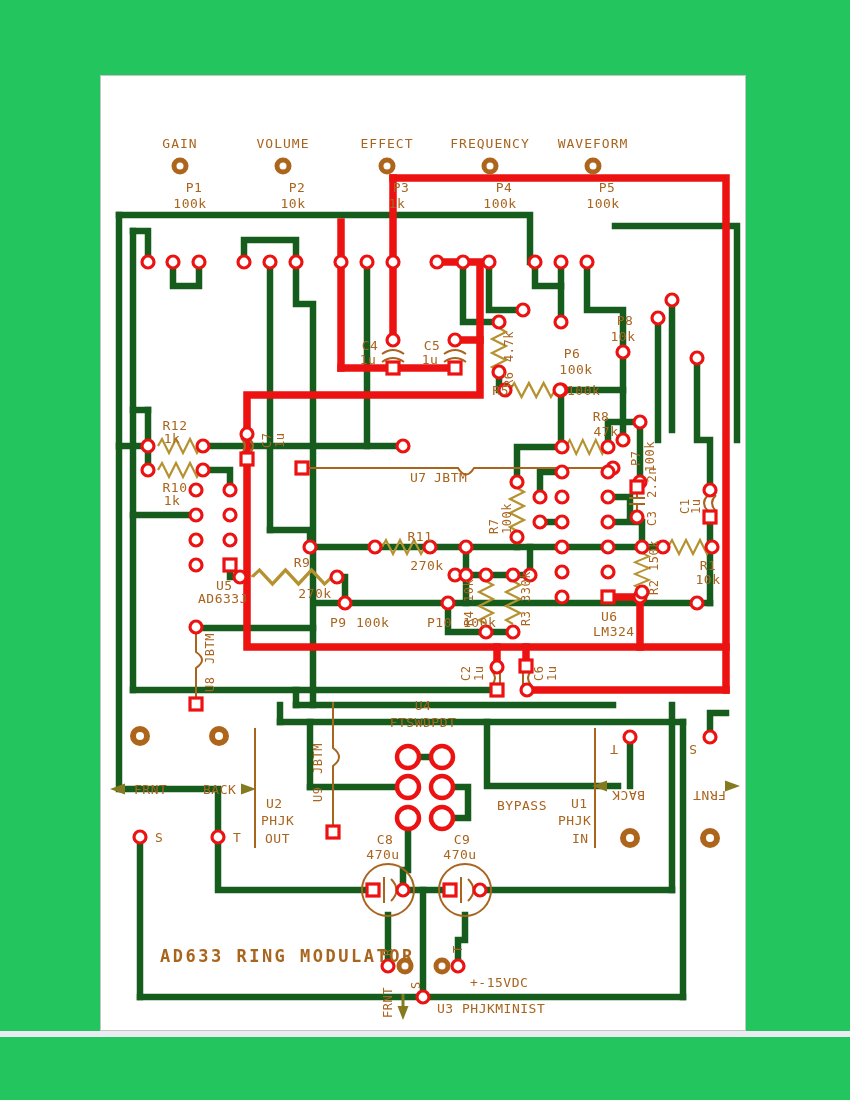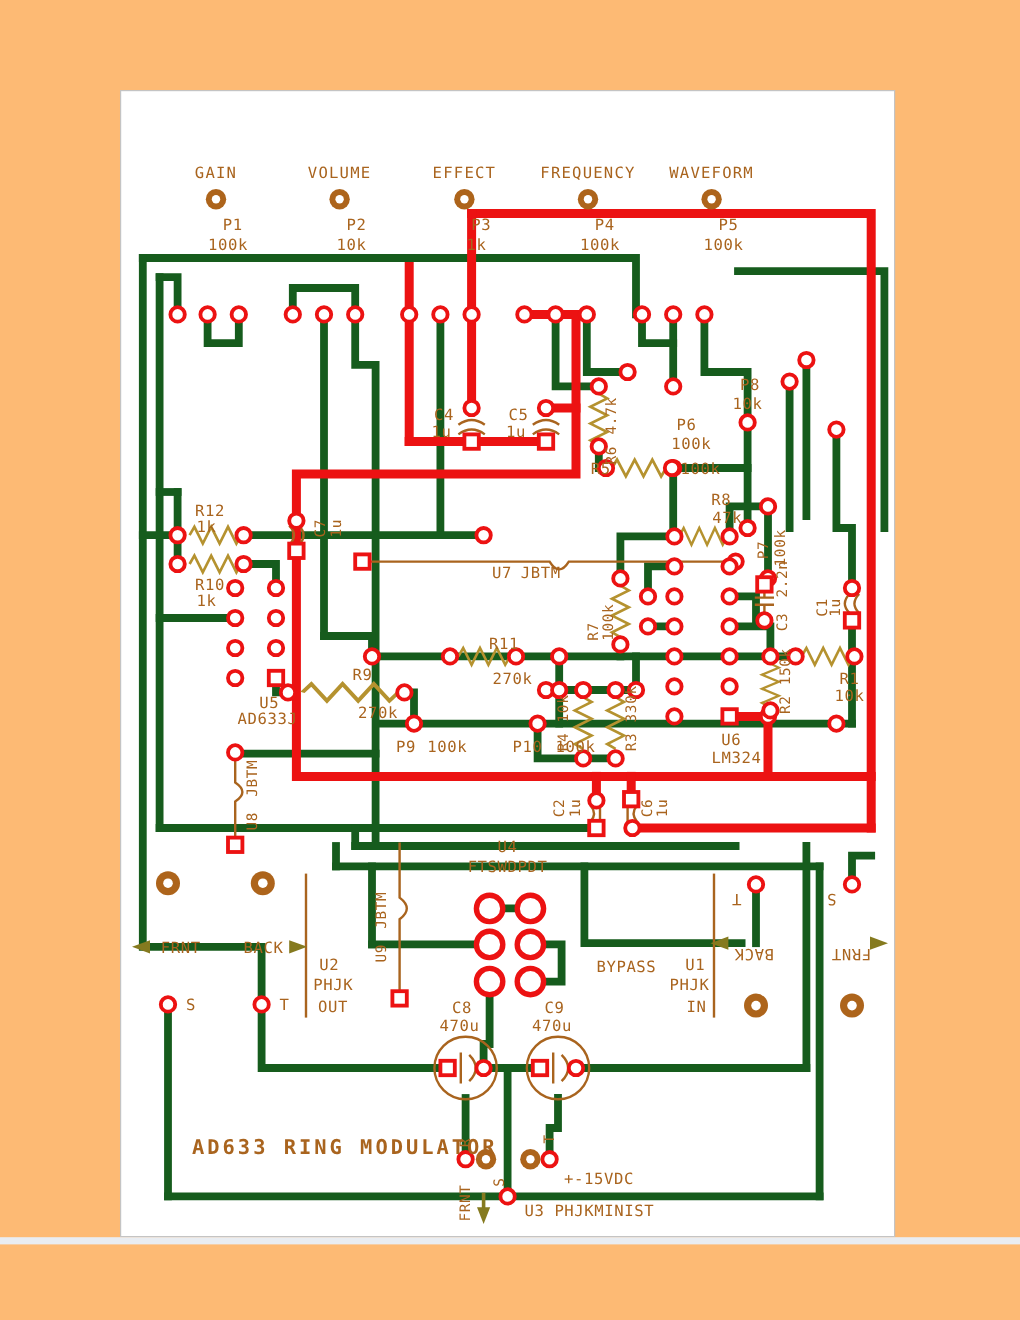--- a/index.html
+++ b/index.html
@@ -1,16 +1,16 @@
 <!DOCTYPE html>
 <html><head>
 <meta charset="utf-8">
 <style>
   html,body{margin:0;padding:0;background:#fdfdfd;}
-  .wrap{width:850px;height:1100px;position:relative;overflow:hidden;background:#fdba74;}
+  .wrap{width:850px;height:1100px;position:relative;overflow:hidden;background:#22c55e;}
   svg{display:block;}
   text{font-family:"DejaVu Sans Mono","Liberation Mono",monospace;fill:#a9641e;}
   .t13{font-size:13px;letter-spacing:0.5px;}
   .t12{font-size:12px;letter-spacing:0.5px;}
   .title{font-size:17px;font-weight:bold;letter-spacing:2.5px;}
   .ctl{font-size:13px;letter-spacing:1px;}
   .gtr{stroke:#165c1d;stroke-width:6.5;fill:none;stroke-linecap:square;}
   .rtr{stroke:#ec1212;stroke-width:7.5;fill:none;stroke-linecap:square;}
   .silk{stroke:#a9641e;stroke-width:2;fill:none;}
   .zig{stroke:#b5922f;stroke-width:2.2;fill:none;stroke-linejoin:miter;}

